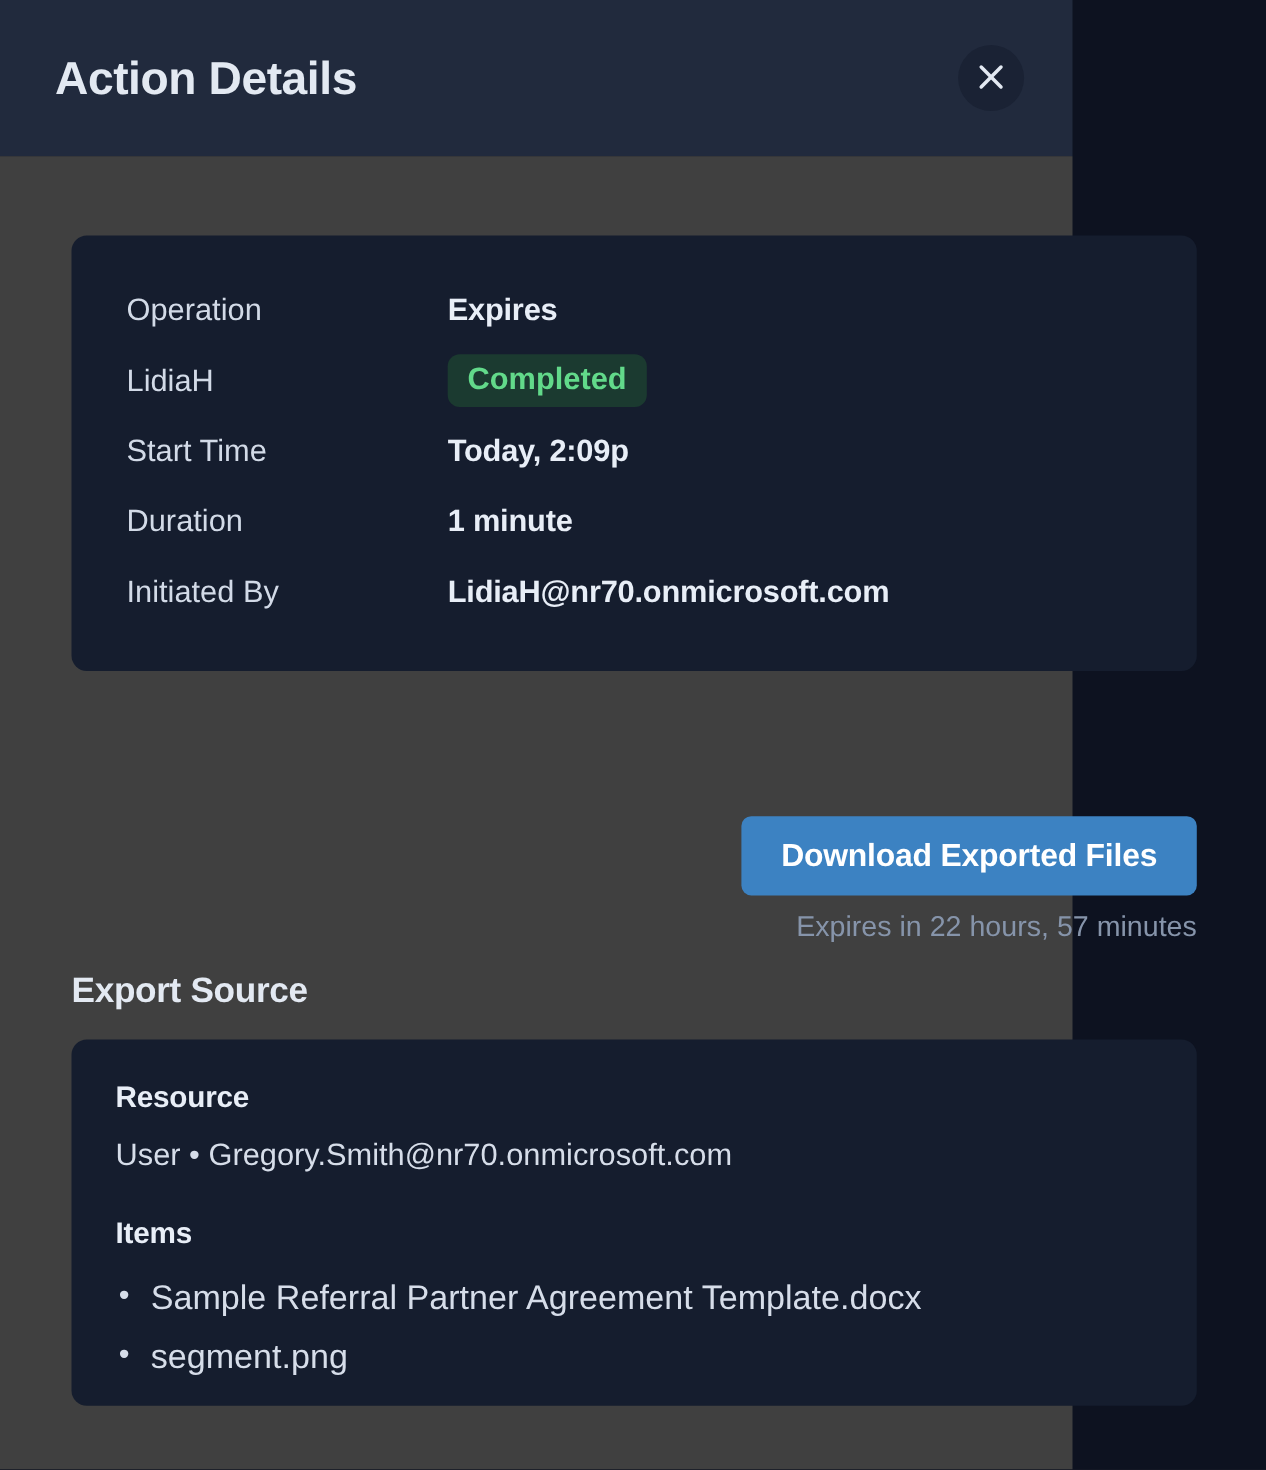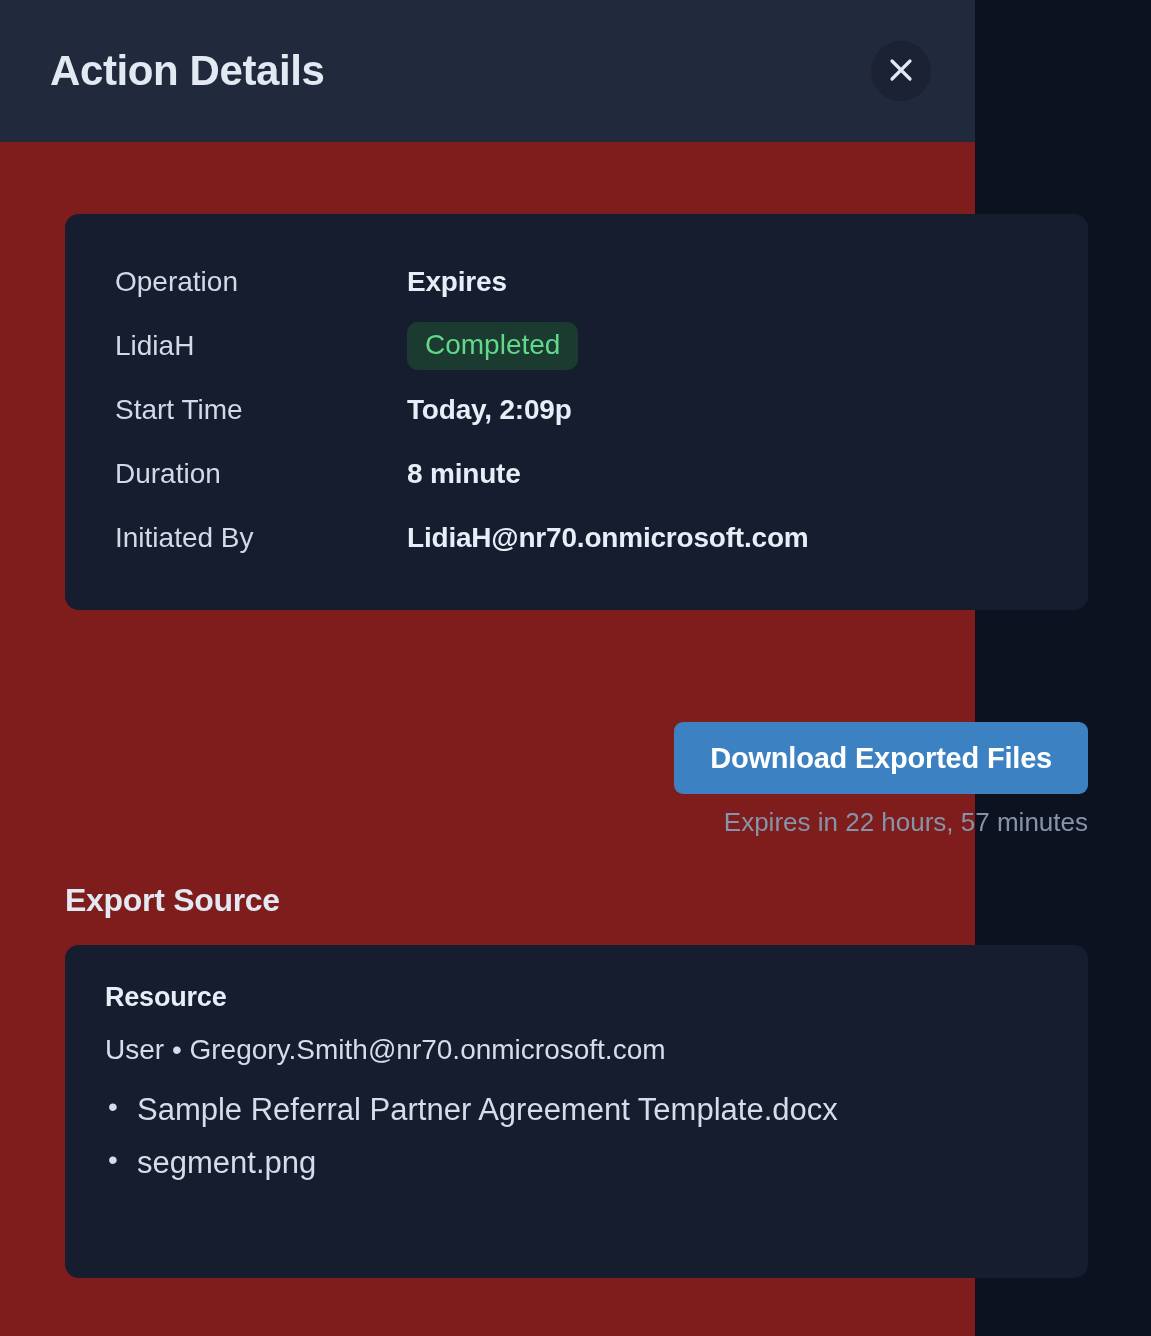--- a/index.html
+++ b/index.html
@@ -49,21 +49,21 @@
     align-items: center;
     justify-content: center;
     cursor: pointer;
     flex: 0 0 auto;
   }
   .close-icon { display: block; }
 
   
   .modal-body {
     flex: 1 1 auto;
-    background: #7f1d1d;
+    background: #404040;
     padding: 0;
     position: relative;
   }
 
   
   .details-card {
     position: absolute;
     left: 65px;
     top: 72px;
     width: 1023px;
@@ -91,21 +91,21 @@
     font-size: 28px;
     font-weight: bold;
     color: #e8eef7;
     line-height: 1.2;
     letter-spacing: -0.2px;
   }
 
   .status-badge {
     display: inline-block;
     font-size: 28px;
-    font-weight: normal;
+    font-weight: bold;
     color: #62d98a;
     background: #1b3a30;
     border-radius: 11px;
     padding: 7px 18px 9px 18px;
     line-height: 1.15;
     text-align: center;
   }
 
   
   .download-area {
@@ -124,20 +124,21 @@
     border: none;
     border-radius: 9px;
     font-family: "Liberation Sans", sans-serif;
     font-size: 29px;
     font-weight: bold;
     letter-spacing: -0.2px;
     padding: 0 36px;
     height: 72px;
     cursor: pointer;
     white-space: nowrap;
+    margin-top: 20px;
   }
 
   .expires-text {
     margin-top: 13px;
     font-size: 26px;
     color: #8694aa;
     line-height: 1.2;
   }
 
   
@@ -234,41 +235,42 @@
       </div>
 
       <div class="detail-row">
         <div class="detail-label">Start Time</div>
         <div class="detail-value">Today, 2:09p</div>
       </div>
 
 
       <div class="detail-row">
         <div class="detail-label">Duration</div>
-        <div class="detail-value">8 minute</div>
+        <div class="detail-value">1 minute</div>
       </div>
 
       <div class="detail-row">
         <div class="detail-label">Initiated By</div>
         <div class="detail-value">LidiaH@nr70.onmicrosoft.com</div>
       </div>
 
     </div>
 
     <div class="download-area">
       <button class="download-button">Download Exported Files</button>
       <div class="expires-text">Expires in 22 hours, 57 minutes</div>
     </div>
 
     <div class="section-title">Export Source</div>
 
     <div class="source-card">
       <div class="sub-heading">Resource</div>
       <div class="resource-value">User • Gregory.Smith@nr70.onmicrosoft.com</div>
 
+      <div class="sub-heading items-heading">Items</div>
       <ul class="items-list">
         <li>Sample Referral Partner Agreement Template.docx</li>
         <li>segment.png</li>
       </ul>
     </div>
 
   </div>
 </div>
 
 </body></html>

